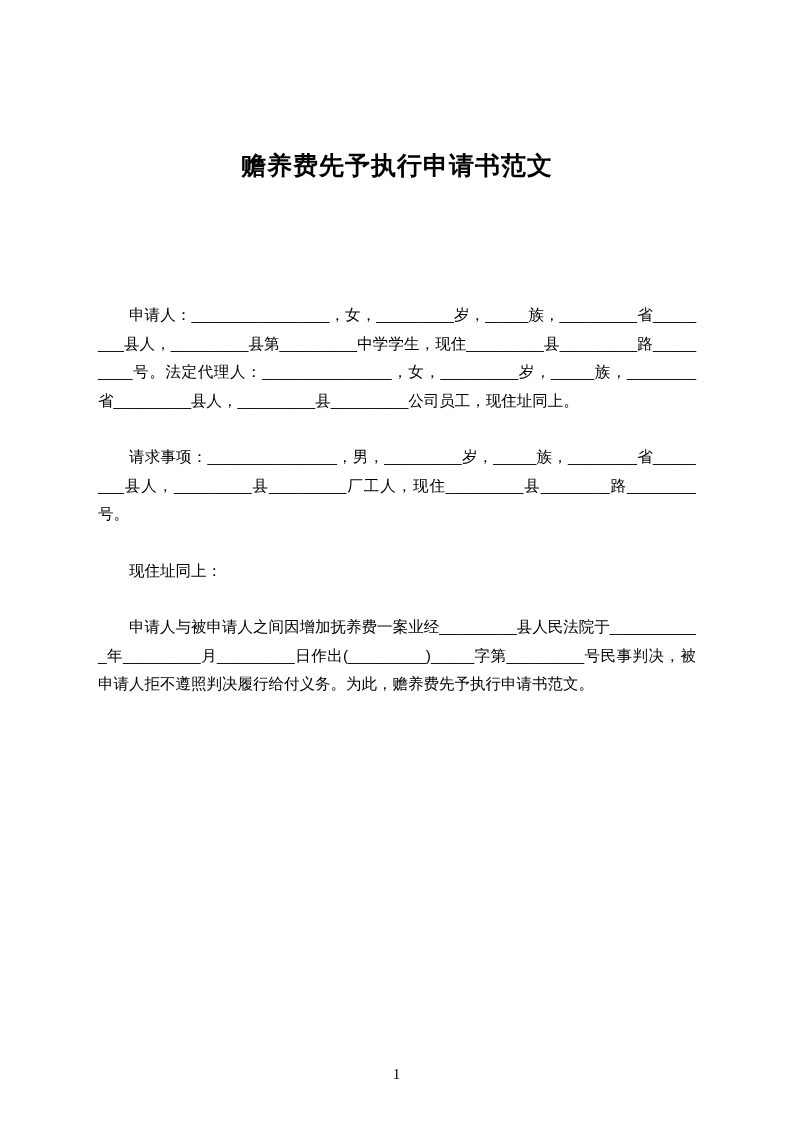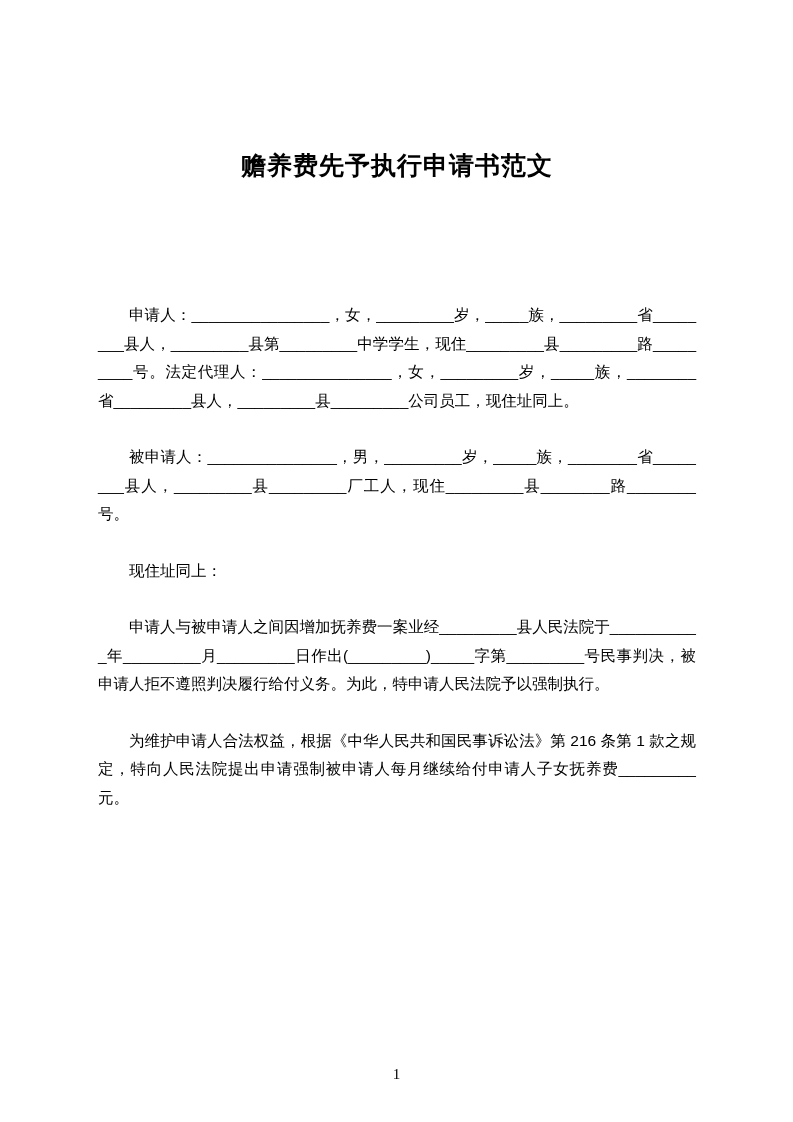--- a/index.html
+++ b/index.html
@@ -55,28 +55,27 @@
 </head>
 <body>
 
 <div class="page">
 
   <h1 class="doc-title">赡养费先予执行申请书范文</h1>
 
   <div class="doc-body">
     <p>申请人：________________，女，_________岁，_____族，_________省________县人，_________县第_________中学学生，现住_________县_________路_________号。法定代理人：_______________，女，_________岁，_____族，________省_________县人，_________县_________公司员工，现住址同上。</p>
 
-    <p>被申请人：_______________，男，_________岁，_____族，________省________县人，_________县_________厂工人，现住_________县________路________号。</p>
+    <p>请求事项：_______________，男，_________岁，_____族，________省________县人，_________县_________厂工人，现住_________县________路________号。</p>
 
     <p>现住址同上：</p>
 
-    <p>申请人与被申请人之间因增加抚养费一案业经_________县人民法院于___________年_________月_________日作出(_________)_____字第_________号民事判决，被申请人拒不遵照判决履行给付义务。为此，特申请人民法院予以强制执行。</p>
+    <p>申请人与被申请人之间因增加抚养费一案业经_________县人民法院于___________年_________月_________日作出(_________)_____字第_________号民事判决，被申请人拒不遵照判决履行给付义务。为此，赡养费先予执行申请书范文。</p>
 
 
-    <p>为维护申请人合法权益，根据《中华人民共和国民事诉讼法》第 216 条第 1 款之规定，特向人民法院提出申请强制被申请人每月继续给付申请人子女抚养费_________元。</p>
 
 
 
   </div>
 
   <div class="page-number">1</div>
 
 </div>
 
 </body></html>

